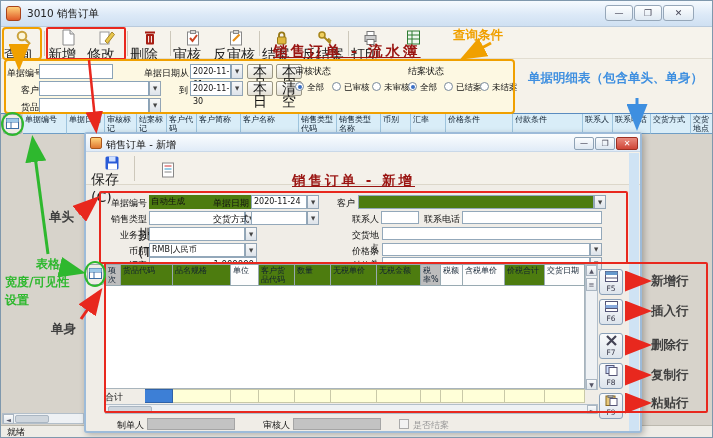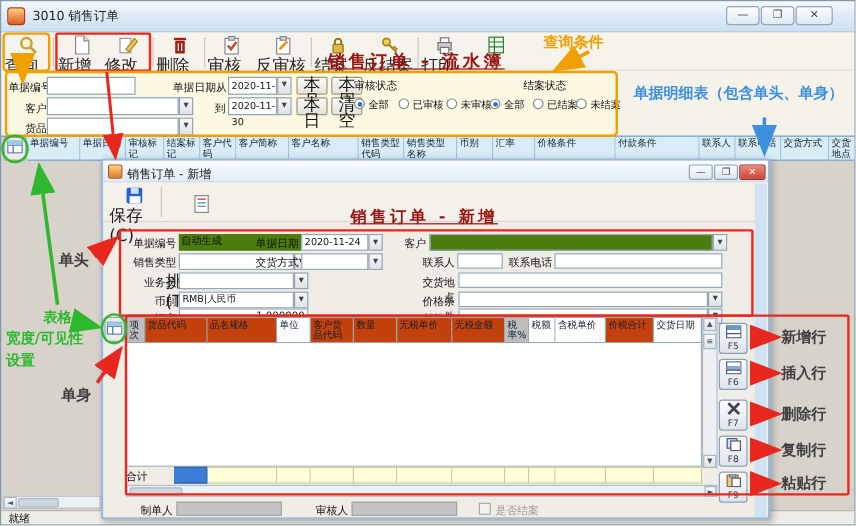--- a/index.html
+++ b/index.html
@@ -33,21 +33,21 @@
   
   .child-win{left:83px;top:131px;width:558px;height:301px;background:#f0ede7;border:2px solid #9dbbd9;border-radius:3px;box-shadow:2px 2px 6px rgba(0,0,0,.25);}
   .child-titlebar{left:85px;top:133px;width:554px;height:18px;background:linear-gradient(#fbfdfe,#e0ebf7);border-bottom:1px solid #c9d8e8;}
   .child-toolbar{left:85px;top:151px;width:554px;height:33px;background:#f4f1ea;border-bottom:1px solid #dcd7ca;}
   .cwinbtn{top:136px;height:13px;border:1px solid #8ea2b5;border-radius:2px;background:linear-gradient(#fcfdfe,#dde7f1);font-size:8px;line-height:11px;text-align:center;color:#445;}
   .cwinbtn.close{background:linear-gradient(#e98a7d,#cf4536);color:#fff;border-color:#9c2f22;}
   .f-label{font-size:9px;color:#111;text-align:right;}
   .f-input{background:#fff;border:1px solid #93a8ba;font-size:8.5px;line-height:12px;padding:0 2px;overflow:hidden;}
   .f-cyan{background:#4d7c0f;}
   .cth{top:263px;height:22px;border-right:1px solid #98aab2;border-top:1px solid #98aab2;border-bottom:1px solid #98aab2;
-       font-size:8px;line-height:9px;padding:1px 2px;overflow:hidden;background:#c2410c;color:#102030;}
+       font-size:8px;line-height:9px;padding:1px 2px;overflow:hidden;background:#4d7c0f;color:#102030;}
   .cth.gray{background:#bdbdbd;}
   .cth.white{background:#fdfdfd;}
   .grid-body{left:104px;top:285px;width:480px;height:103px;background:#fff;border:1px solid #a8b4bc;border-top:none;}
   .vscroll{background:#eef1f4;border:1px solid #b3bfca;}
   .scroll-btn{background:linear-gradient(#fafbfc,#dfe5eb);border:1px solid #aab6c2;text-align:center;font-size:6px;line-height:10px;color:#556;}
   .tot{top:388px;height:14px;background:#ffffd8;border:1px solid #c9c9a8;border-left:none;}
   .tot.blue{background:#3d7fd6;border-color:#2f62a8;}
   .rowbtn{width:24px;height:26px;background:linear-gradient(#fafbfc,#dde4ec);border:1px solid #8aa0b8;border-radius:3px;
           display:flex;flex-direction:column;align-items:center;justify-content:center;font-size:7.5px;color:#334;}
   .gray-box{background:#c3c3c3;border:1px solid #a5a5a5;}
@@ -204,21 +204,21 @@
   <div class="abs q-btn" style="left:275px;top:80px;width:26px;height:15px;">清空</div>
 
   <div class="abs q-label" style="left:294px;top:64px;">审核状态</div>
   <div class="abs radio checked" style="left:294px;top:81px;"></div>
   <div class="abs radio-label" style="left:306px;top:81px;">全部</div>
   <div class="abs radio" style="left:331px;top:81px;"></div>
   <div class="abs radio-label" style="left:343px;top:81px;">已审核</div>
   <div class="abs radio" style="left:371px;top:81px;"></div>
   <div class="abs radio-label" style="left:383px;top:81px;">未审核</div>
 
-  <div class="abs q-label" style="left:407px;top:64px;margin-left:28px;">结案状态</div>
+  <div class="abs q-label" style="left:407px;top:64px;">结案状态</div>
   <div class="abs radio checked" style="left:407px;top:81px;"></div>
   <div class="abs radio-label" style="left:419px;top:81px;">全部</div>
   <div class="abs radio" style="left:443px;top:81px;"></div>
   <div class="abs radio-label" style="left:455px;top:81px;">已结案</div>
   <div class="abs radio" style="left:479px;top:81px;"></div>
   <div class="abs radio-label" style="left:491px;top:81px;">未结案</div>
 
   <div class="abs" style="left:0;top:112px;width:713px;height:1px;background:#5a8cc0;"></div>
   <div class="abs settings-btn" style="left:2px;top:113px;width:19px;height:20px;">
     <span><svg width="13" height="11">

